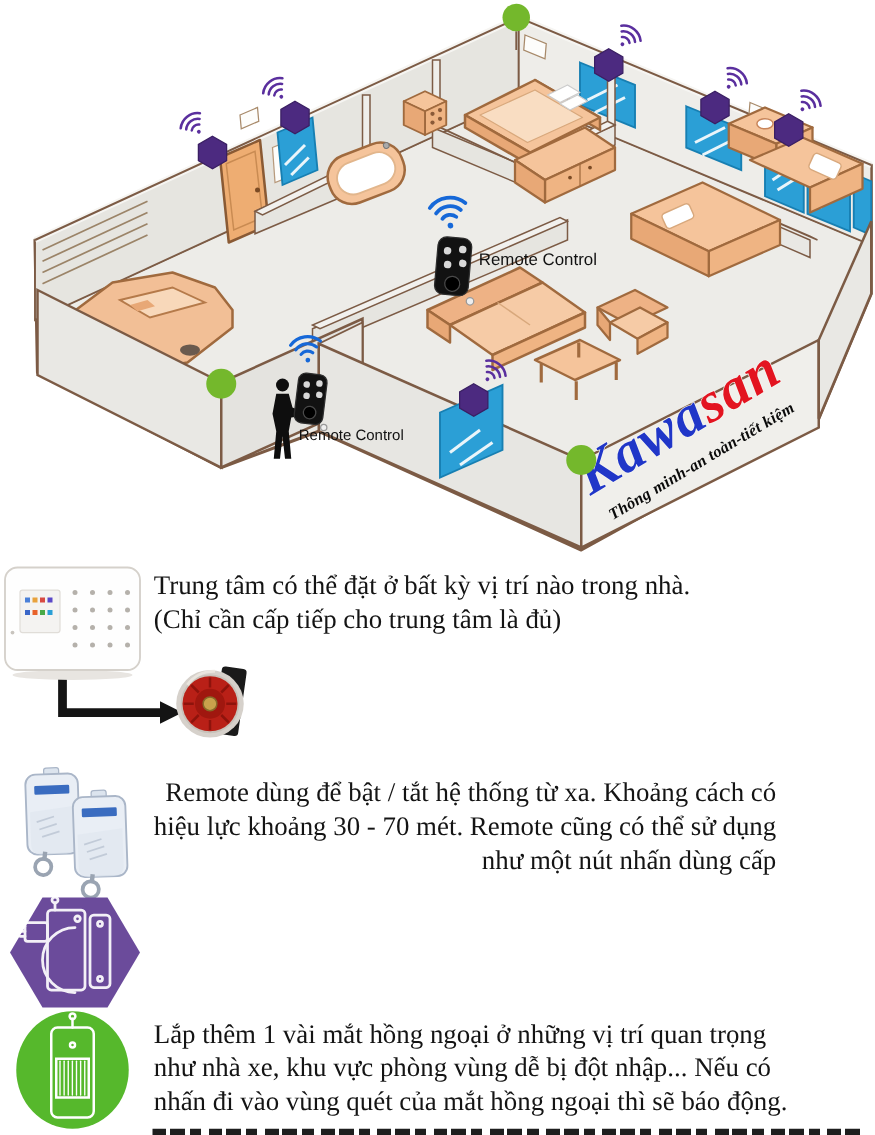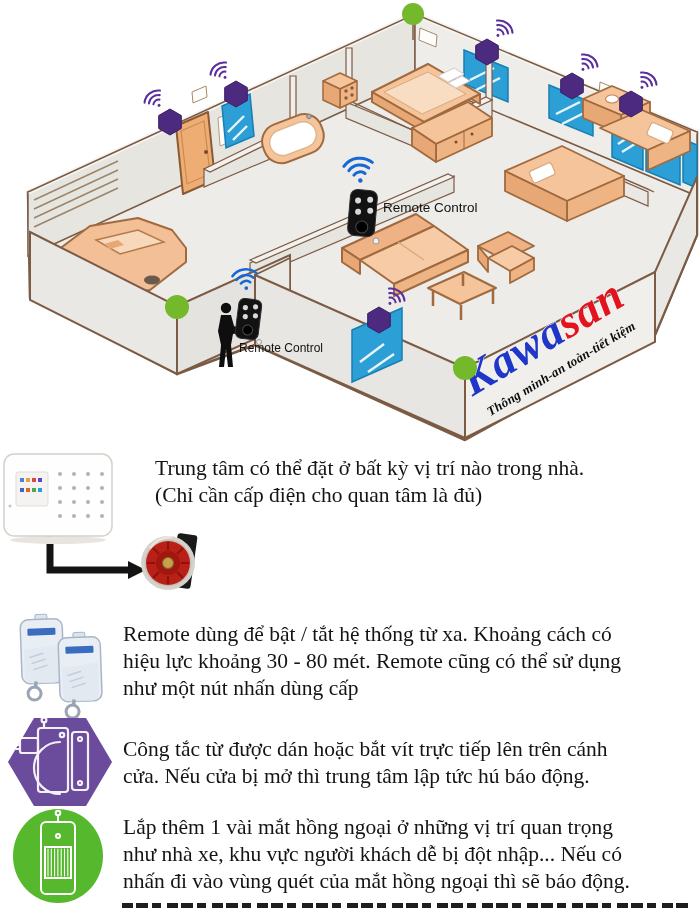--- a/index.html
+++ b/index.html
@@ -1,23 +1,23 @@
 <!DOCTYPE html>
 <html><head>
 <meta charset="utf-8">
 <style>
   html,body{margin:0;padding:0;background:#fff;}
   .page{position:relative;width:700px;height:908px;background:#fff;overflow:hidden;
         font-family:"Liberation Serif","DejaVu Serif",serif;color:#141414;}
   .house{position:absolute;left:0;top:0;width:700px;height:445px;}
   .icon-abs{position:absolute;}
   .ftext{position:absolute;font-size:21.5px;line-height:27px;color:#141414;white-space:nowrap;}
-  .ft1{left:123px;top:455px;margin-left:32px;}
+  .ft1{left:123px;top:455px;}
   .ft1b{left:213px;top:533px;font-size:22px;}
-  .ft2{left:123px;top:621px;}
+  .ft2{left:123px;top:621px;text-align:right;}
   .ft3{left:123px;top:736px;}
   .ft4{left:123px;top:814px;}
   .cutoff{position:absolute;left:122px;top:903px;width:566px;height:5px;
     background:repeating-linear-gradient(90deg,#1e1e1e 0 11px,#fff 11px 14px,#1e1e1e 14px 26px,#fff 26px 30px,#1e1e1e 30px 39px,#fff 39px 45px);}
   svg text{user-select:none;}
 </style>
 </head>
 <body>
 
 <div class="page">
@@ -285,21 +285,21 @@
       <circle cx="58" cy="66" r="2"></circle>
         <circle cx="72" cy="66" r="2"></circle>
         <circle cx="86" cy="66" r="2"></circle>
         <circle cx="100" cy="66" r="2"></circle>
     </g>
     <circle cx="8" cy="56" r="1.5" fill="#c8c4be"></circle>
   </svg>
 
   <div class="ftext ft1">
     <div>Trung tâm có thể đặt ở bất kỳ vị trí nào trong nhà.</div>
-    <div>(Chỉ cần cấp điện cho quan tâm là đủ)</div>
+    <div>(Chỉ cần cấp tiếp cho trung tâm là đủ)</div>
   </div>
 
   <svg class="icon-abs" style="left:138px;top:522px" width="68" height="80" viewBox="0 0 68 80">
     <g transform="rotate(8 46 39)">
         <rect x="36" y="12" width="20" height="54" rx="3" fill="#1a1a1a"></rect>
       </g>
     <circle cx="30" cy="41" r="27" fill="#d6d1cb"></circle>
     <circle cx="30" cy="41" r="23.5" fill="#c8c2ba"></circle>
     <circle cx="30" cy="41" r="22" fill="#b92017"></circle>
     <g stroke="#8e130c" stroke-width="2">
@@ -333,44 +333,40 @@
         <path d="M14,62 L13,69" stroke="#9aa4b2" stroke-width="3.5"></path>
         <circle cx="12" cy="74" r="6.5" fill="none" stroke="#9aa4b2" stroke-width="3"></circle>
       </g>
     </defs>
     <use href="#keyfob" transform="translate(12,8) rotate(-2)"></use>
     <use href="#keyfob" transform="translate(50,26) rotate(-2)"></use>
   </svg>
 
   <div class="ftext ft2">
     <div>Remote dùng để bật / tắt hệ thống từ xa. Khoảng cách có</div>
-    <div>hiệu lực khoảng 30 - 80 mét. Remote cũng có thể sử dụng</div>
+    <div>hiệu lực khoảng 30 - 70 mét. Remote cũng có thể sử dụng</div>
     <div>như một nút nhấn dùng cấp</div>
   </div>
 
   <svg class="icon-abs" style="left:4px;top:710px" width="112" height="104" viewBox="0 0 112 104">
     <polygon points="4,52 30,8 82,8 108,52 82,96 30,96" fill="#6b4b9b"></polygon>
     <g stroke="#ffffff" stroke-width="2.2" fill="none" opacity="0.92" stroke-linecap="round">
       <rect x="34" y="18" width="30" height="64" rx="3"></rect>
       <path d="M40,18 L40,12"></path>
         <circle cx="40" cy="10" r="2.4"></circle>
       <circle cx="58" cy="25" r="2.2"></circle>
       <rect x="16" y="28" width="18" height="15" rx="2"></rect>
       <path d="M12,31 L16,31 M12,35 L16,35 M12,39 L16,39"></path>
       <path d="M56,32 A25,25 0 0 0 56,84"></path>
       <rect x="68" y="22" width="16" height="58" rx="3"></rect>
       <circle cx="76" cy="29" r="2"></circle>
         <circle cx="76" cy="73" r="2"></circle>
     </g>
   </svg>
 
-  <div class="ftext ft3">
-    <div>Công tắc từ được dán hoặc bắt vít trực tiếp lên trên cánh</div>
-    <div>cửa. Nếu cửa bị mở thì trung tâm lập tức hú báo động.</div>
-  </div>
 
   <svg class="icon-abs" style="left:10px;top:806px" width="100" height="100" viewBox="0 0 100 100">
     <ellipse cx="48" cy="50" rx="45" ry="47" fill="#56b82c"></ellipse>
     <g stroke="#ffffff" stroke-width="2" fill="none" stroke-linecap="round">
       <rect x="31" y="16" width="34" height="72" rx="5"></rect>
       <path d="M48,16 L48,9"></path>
         <circle cx="48" cy="7" r="2.3"></circle>
       <circle cx="48" cy="30" r="2"></circle>
       <rect x="35" y="41" width="26" height="31"></rect>
       <g stroke-width="1.1">
@@ -380,18 +376,18 @@
         <path d="M47.9,43 L47.9,70"></path>
           <path d="M51.2,43 L51.2,70"></path>
           <path d="M54.5,43 L54.5,70"></path>
           <path d="M57.8,43 L57.8,70"></path>
       </g>
     </g>
   </svg>
 
   <div class="ftext ft4">
     <div>Lắp thêm 1 vài mắt hồng ngoại ở những vị trí quan trọng</div>
-    <div>như nhà xe, khu vực người khách dễ bị đột nhập... Nếu có</div>
+    <div>như nhà xe, khu vực phòng vùng dễ bị đột nhập... Nếu có</div>
     <div>nhấn đi vào vùng quét của mắt hồng ngoại thì sẽ báo động.</div>
   </div>
 
   <div class="cutoff"></div>
 </div>
 
 </body></html>

